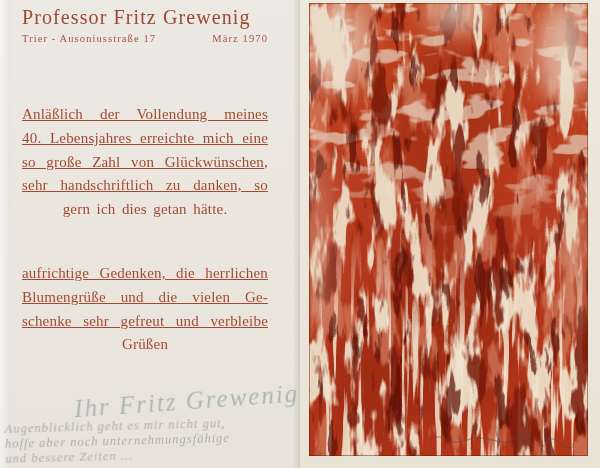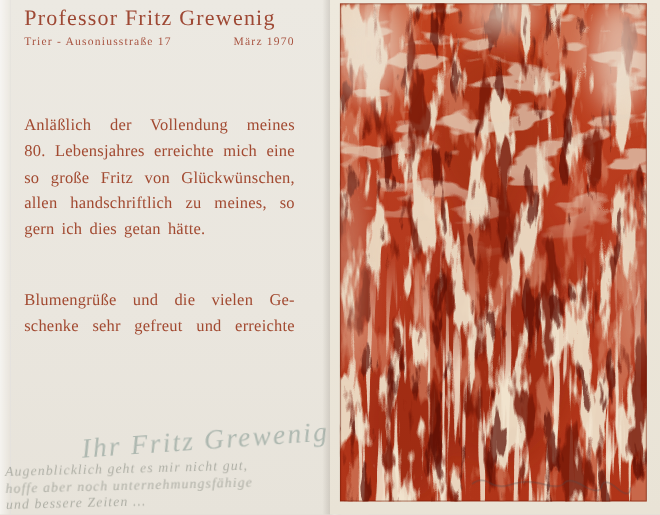--- a/index.html
+++ b/index.html
@@ -30,22 +30,22 @@
   .hdr-name{position:absolute;left:22px;top:6px;width:260px;
     font-size:20px;color:#9e4834;letter-spacing:1.1px;}
   .hdr-row{position:absolute;left:22px;top:33px;width:246px;
     display:flex;justify-content:space-between;
     font-size:10.5px;color:var(--ink-light);letter-spacing:1.1px;text-align:right;}
   .para{position:absolute;left:22px;width:246px;
     font-size:15px;line-height:23.8px;color:var(--ink);
     letter-spacing:0.2px;word-spacing:2.5px;}
   .p1{top:103px;}
   .p2{top:262px;}
-  .jline{text-align:justify;text-align-last:justify;}
-  .lline{text-align:left;}
+  .jline{text-align:justify;text-align-last:justify;text-decoration:underline;}
+  .lline{text-align:center;}
 
   .signature{position:absolute;left:74px;top:387px;width:235px;
     font-style:italic;font-size:25px;color:var(--pencil);
     letter-spacing:2px;white-space:nowrap;
     transform:rotate(-4deg);filter:blur(0.4px);}
   .pencil-note{position:absolute;left:5px;top:418px;width:292px;
     font-style:italic;font-size:12.5px;line-height:15px;
     color:var(--pencil2);letter-spacing:1px;
     transform:rotate(-1.5deg);filter:blur(0.35px);white-space:nowrap;}
 </style>
@@ -59,29 +59,31 @@
 
     <div class="hdr-name">Professor Fritz Grewenig</div>
 
     <div class="hdr-row">
       <span>Trier - Ausoniusstraße 17</span>
       <span>März 1970</span>
     </div>
 
     <div class="para p1">
       <div class="jline">Anläßlich der Vollendung meines</div>
-      <div class="jline">80. Lebensjahres erreichte mich eine</div>
-      <div class="jline">so große Fritz von Glückwünschen,</div>
-      <div class="jline">allen handschriftlich zu meines, so</div>
+      <div class="jline">40. Lebensjahres erreichte mich eine</div>
+      <div class="jline">so große Zahl von Glückwünschen,</div>
+      <div class="jline">sehr handschriftlich zu danken, so</div>
       <div class="lline">gern ich dies getan hätte.</div>
     </div>
 
     <div class="para p2">
+      <div class="jline">aufrichtige Gedenken, die herrlichen</div>
       <div class="jline">Blumengrüße und die vielen Ge-</div>
-      <div class="jline">schenke sehr gefreut und erreichte</div>
+      <div class="jline">schenke sehr gefreut und verbleibe</div>
+      <div class="lline">Grüßen</div>
     </div>
 
     <div class="signature">Ihr Fritz Grewenig</div>
 
     <div class="pencil-note">
       <div>Augenblicklich geht es mir nicht gut,</div>
       <div>hoffe aber noch unternehmungsfähige</div>
       <div>und bessere Zeiten ...</div>
     </div>
   </div>

